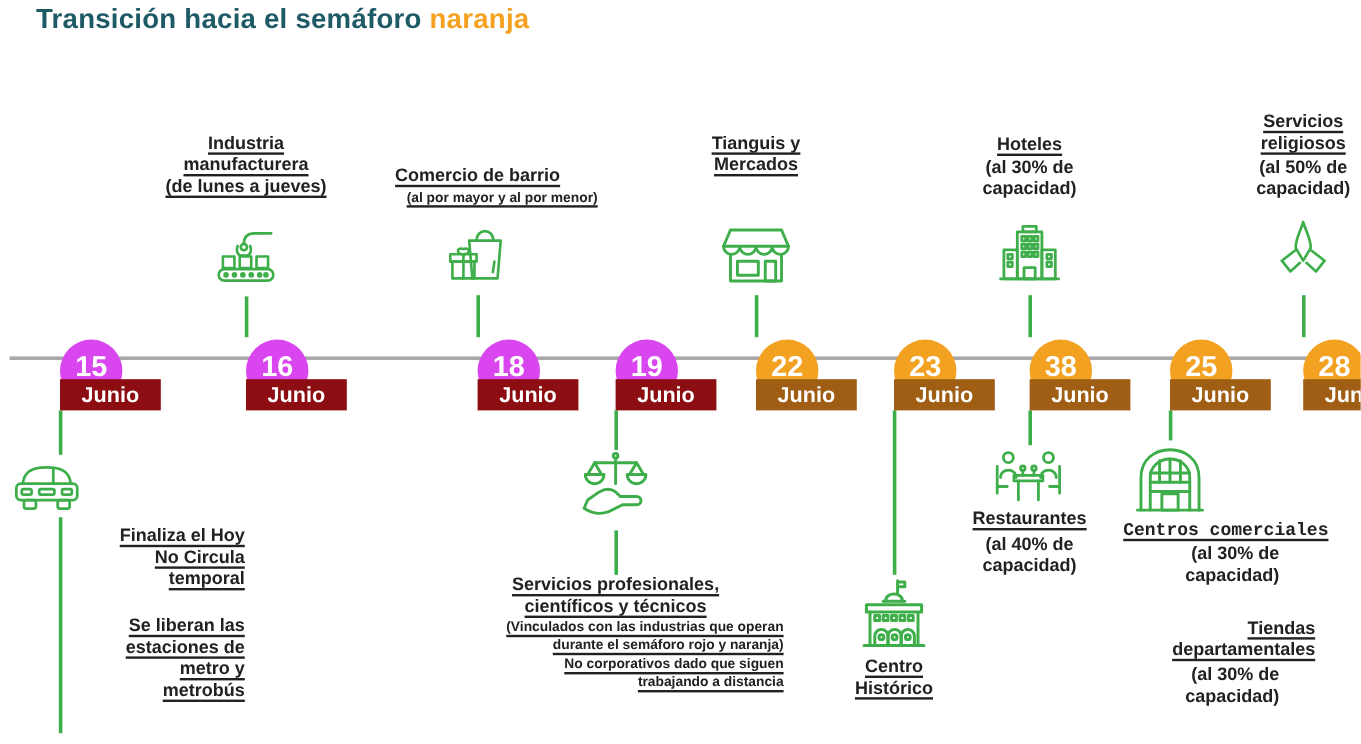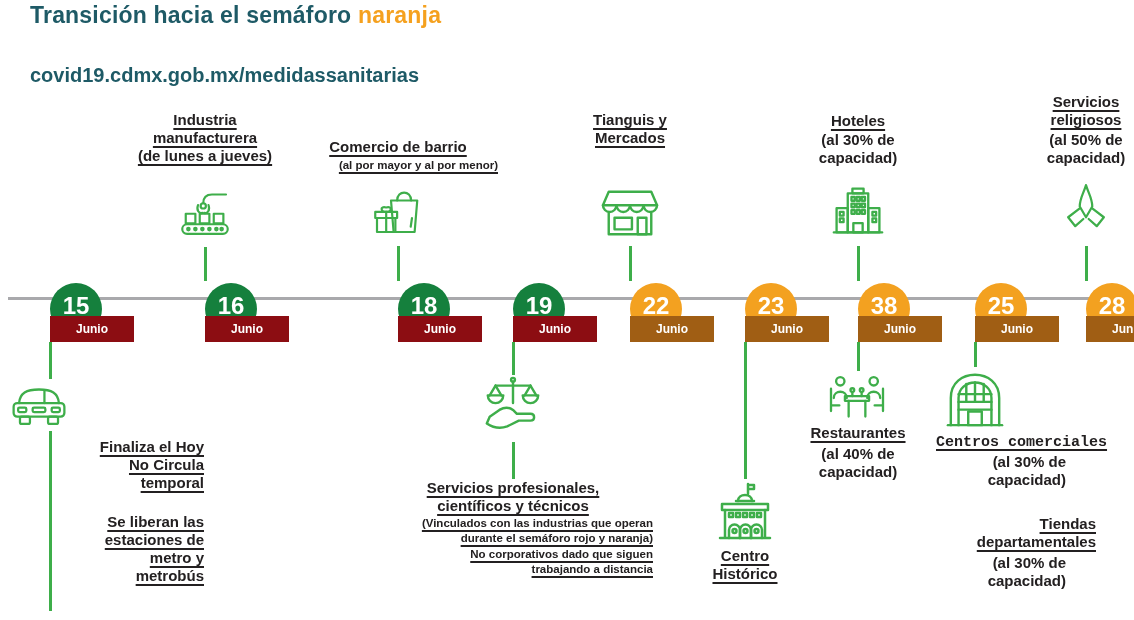--- a/index.html
+++ b/index.html
@@ -8,41 +8,40 @@
   .title{position:absolute;left:30px;top:2px;font-size:23px;font-weight:bold;
          color:#1E5A66;letter-spacing:.2px;}
   .title .hl{color:#F5A11F;}
   .subtitle{position:absolute;left:30px;font-size:20px;font-weight:bold;color:#1E5A66;}
   .sub1{top:36px;} .sub2{top:64px;}
   .axis{position:absolute;left:8px;top:297px;width:1122px;height:3px;background:#A9A9AC;}
   .event{position:absolute;top:0;width:0;}
   .circle{position:absolute;width:52px;height:52px;border-radius:50%;top:283px;
           display:flex;align-items:center;justify-content:center;padding-bottom:6px;
           box-sizing:border-box;color:#fff;font-weight:bold;font-size:24px;z-index:2;}
-  .circle.red{background:#15803d;} .circle.orange{background:#F3A120;}
+  .circle.red{background:#d946ef;} .circle.orange{background:#F3A120;}
   .junio{position:absolute;width:84px;height:26px;top:316px;display:flex;align-items:center;
-         justify-content:center;color:#fff;font-weight:bold;font-size:12px;z-index:3;}
+         justify-content:center;color:#fff;font-weight:bold;font-size:18px;z-index:3;}
   .junio.redbox{background:#8C0D12;} .junio.orangebox{background:#A05E14;}
   .vline{position:absolute;width:3px;background:#3EAE4A;z-index:1;}
   .lbl{position:absolute;font-weight:bold;color:#232021;white-space:pre-line;text-align:center;}
   .lbl.left{text-align:right;}
   .u{text-decoration:underline;text-decoration-thickness:1.5px;text-underline-offset:3px;}
   .s15{font-size:15px;line-height:18px;}
   .s11{font-size:11.5px;line-height:15px;text-align:right;}
   .nowrap{white-space:nowrap;font-family:Liberation Mono, monospace;}
   .icon{position:absolute;line-height:0;}
   .icon svg{fill:none;stroke:#3EAE4A;stroke-width:2.5;stroke-linecap:round;stroke-linejoin:round;}
 </style>
 </head>
 <body>
 
 <div class="stage">
 
   <div class="title"><span>Transición hacia el semáforo </span><span class="hl">naranja</span></div>
-  <div class="subtitle sub2">covid19.cdmx.gob.mx/medidassanitarias</div>
 
   <div class="axis"></div>
 
   <div class="event" style="left:50px">
     <div class="circle red">15</div>
     <div class="junio redbox">Junio</div>
     <div class="vline" style="left:-1.5px;top:342px;height:37px"></div>
     <div class="icon" style="left:-40px;top:381px">
       <svg width="58" height="46" viewBox="0 0 64 50">
         <path d="M10 24 C11 13 18 9 32 9 C46 9 53 13 54 24"></path>

